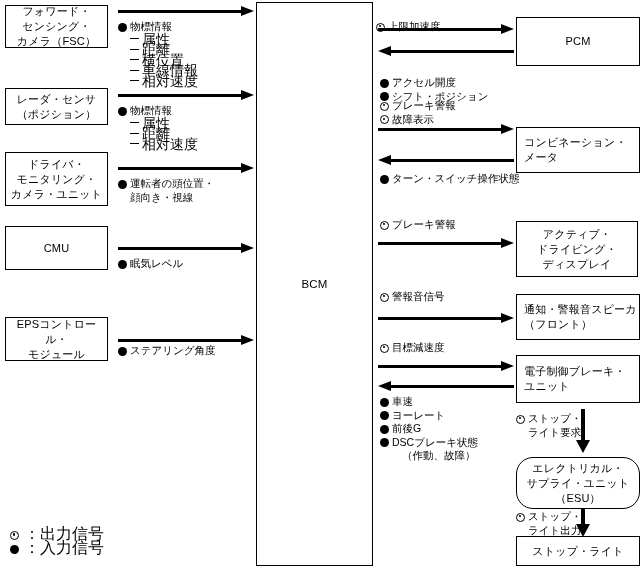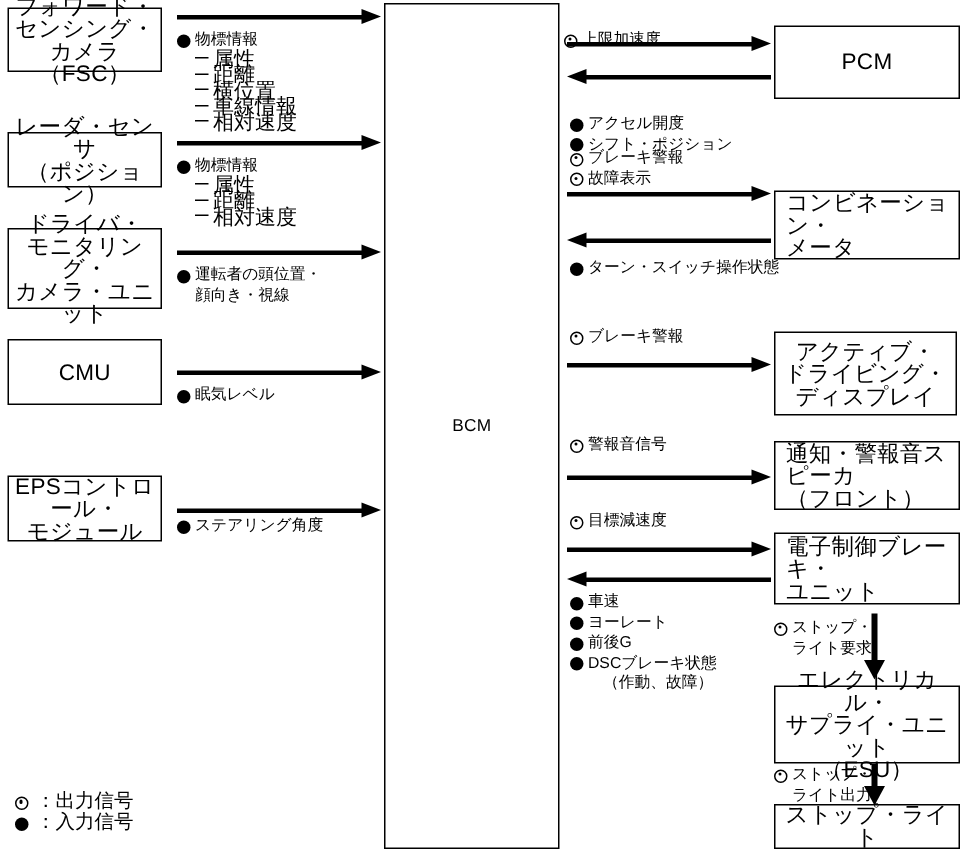--- a/index.html
+++ b/index.html
@@ -20,21 +20,21 @@
   }
   .box {
     position: absolute;
     box-sizing: border-box;
     border: 1.5px solid #000;
     background: #fff;
     display: flex;
     align-items: center;
     justify-content: center;
     text-align: center;
-    font-size: 15px;
+    font-size: 11px;
     line-height: 15px;
     letter-spacing: 0.2px;
     white-space: pre-line;
   }
   .box.left-align {
     justify-content: flex-start;
     text-align: left;
     padding-left: 7px;
   }
   .bcm {
@@ -147,21 +147,21 @@
     height: 1.4px;
     background: #000;
     margin-right: 3px;
     flex: 0 0 auto;
   }
   .cont {
     margin-left: 12px;
   }
   .legend {
     position: absolute;
-    font-size: 13px;
+    font-size: 16px;
     line-height: 14px;
   }
   .legend-row {
     display: flex;
     align-items: center;
   }
   .legend-row .lbl {
     margin-left: 2px;
   }
 </style>
@@ -196,21 +196,21 @@
   <div class="box" style="left:516px; top:221px; width:122px; height:56px;">アクティブ・
 ドライビング・
 ディスプレイ</div>
 
   <div class="box left-align" style="left:516px; top:294px; width:124px; height:46px;">通知・警報音スピーカ
 （フロント）</div>
 
   <div class="box left-align" style="left:516px; top:355px; width:124px; height:48px;">電子制御ブレーキ・
 ユニット</div>
 
-  <div class="box" style="left:516px; top:457px; width:124px; height:52px;">エレクトリカル・
+  <div class="box" style="left:516px; top:457px; width:124px; height:52px;border-radius:17px;">エレクトリカル・
 サプライ・ユニット
 （ESU）</div>
 
   <div class="box" style="left:516px; top:536px; width:124px; height:30px;">ストップ・ライト</div>
 
   <div class="arrow-r" style="left:118px; top:6px; width:136px;">
     <div class="arrow-line" style="left:0; width:124px;"></div>
     <div class="arrow-head-r" style="left:123px;"></div>
   </div>
 

